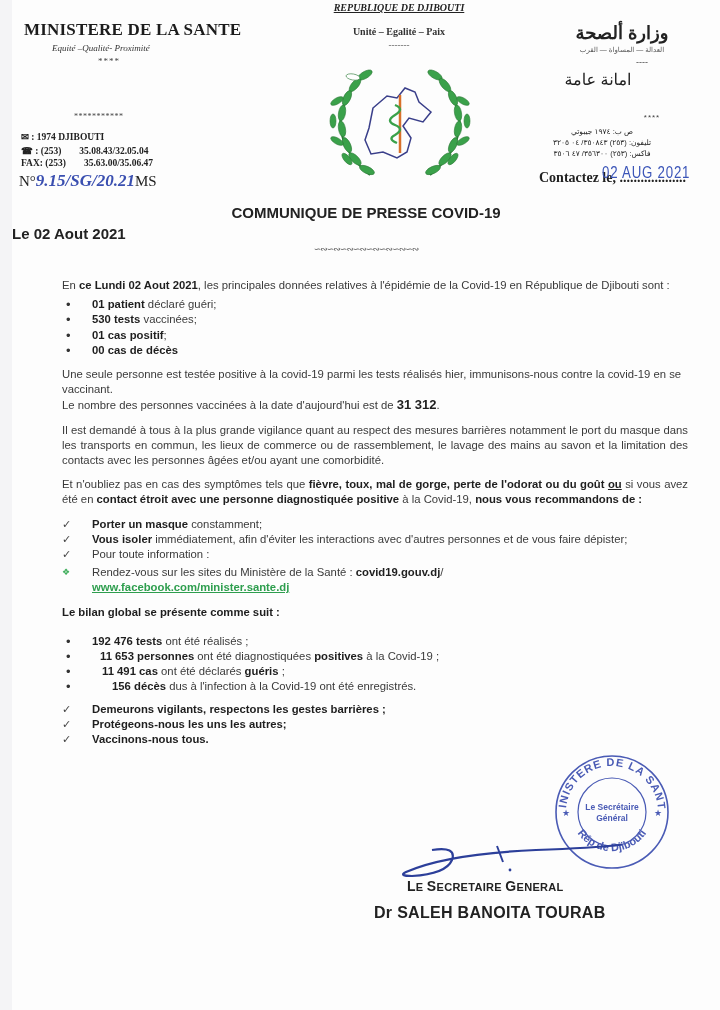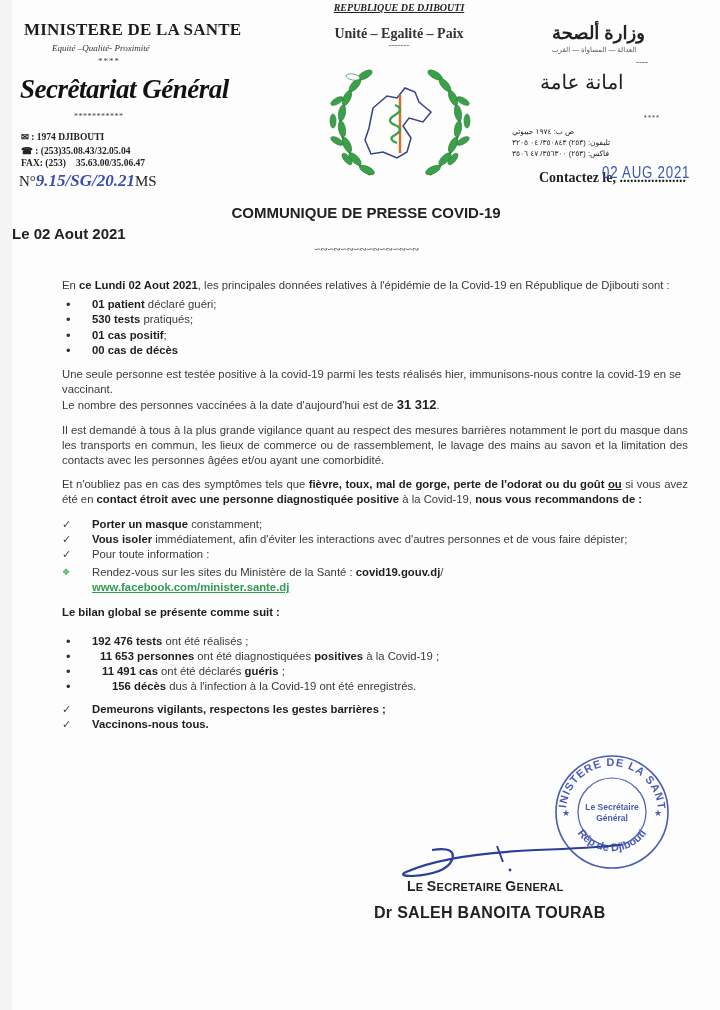--- a/index.html
+++ b/index.html
@@ -9,36 +9,36 @@
   .abs { position: absolute; }
   .serif { font-family: "Liberation Serif", serif; }
 
   
   .min-title { left: 12px; top: 20px; font-size: 17px; font-weight: bold; color: #1c1c1c; letter-spacing: 0.2px; }
   .motto-l { left: 40px; top: 43px; font-size: 9px; font-style: italic; color: #333; }
   .stars-l { left: 86px; top: 56px; font-size: 9px; color: #444; letter-spacing: 1px; }
   .sg-script { left: 8px; top: 74px; font-size: 27px; font-style: italic; font-weight: bold; color: #111; letter-spacing: -0.5px; }
   .sg-underline { left: 62px; top: 112px; font-size: 8px; color: #444; letter-spacing: 0.5px; }
   .contact { left: 9px; font-size: 9.5px; font-weight: bold; color: #222; }
-  .contact .val { display: inline-block; }
+  .contact .val { display: inline-block; margin-left: 18px; }
   .ref { left: 7px; top: 171px; font-size: 15px; color: #222; }
   .ref .hand { color: #3a4fb0; font-style: italic; font-weight: bold; font-size: 17px; }
 
   
   .rep-title { left: 295px; top: 2px; width: 184px; text-align: center; font-size: 10px; font-weight: bold; font-style: italic; color: #222; text-decoration: underline; }
-  .rep-motto { left: 295px; top: 26px; width: 184px; text-align: center; font-size: 14px; font-weight: bold; color: #333; }
+  .rep-motto { left: 295px; top: 26px; width: 184px; text-align: center; font-size: 10px; font-weight: bold; color: #333; }
   .rep-dash { left: 295px; top: 40px; width: 184px; text-align: center; font-size: 9px; color: #555; }
   .emblem { left: 313px; top: 53px; width: 150px; height: 135px; }
 
   
-  .ar { direction: rtl; text-align: left; color: #222; }
+  .ar { direction: rtl; text-align: center; color: #222; }
   .ar-title { left: 540px; top: 22px; width: 140px; font-size: 18px; font-weight: bold; }
   .ar-motto { left: 540px; top: 46px; width: 140px; font-size: 7px; color: #555; }
   .ar-dash { left: 620px; top: 57px; width: 20px; font-size: 9px; text-align: center; color:#444; }
-  .ar-sg { left: 528px; top: 70px; width: 140px; font-size: 20px; }
+  .ar-sg { left: 516px; top: 70px; width: 140px; font-size: 16px; }
   .ar-stars { left: 620px; top: 113px; width: 40px; text-align: center; font-size: 8px; color: #444; letter-spacing: 1px; }
   .ar-line { left: 500px; width: 180px; font-size: 7.5px; }
   .date-line { left: 527px; top: 170px; font-size: 14px; font-weight: bold; color: #222; }
   .date-stamp { left: 590px; top: 163px; font-size: 17px; color: #3b55b8; font-family: "Liberation Sans Narrow", "Liberation Sans", sans-serif; letter-spacing: 1px; transform: scaleX(0.78); transform-origin: left; }
 
   
   .main-title { left: 0; width: 708px; top: 204px; text-align: center; font-size: 15px; font-weight: bold; color: #222; }
   .sub-title { left: 0; width: 708px; top: 225px; text-align: left; font-size: 15px; font-weight: bold; color: #222; }
   .ornament { left: 0; width: 708px; top: 244px; text-align: center; font-size: 9px; color: #555; letter-spacing: -1px; }
 
@@ -65,30 +65,29 @@
   .sig-name { left: 362px; top: 904px; width: 300px; font-size: 16px; font-weight: bold; color: #222; letter-spacing: 0.3px; }
 </style>
 </head>
 <body>
 
 <div class="page">
 
   <div class="abs serif min-title">MINISTERE DE LA SANTE</div>
   <div class="abs serif motto-l">Equité –Qualité- Proximité</div>
   <div class="abs serif stars-l">****</div>
-  <div class="abs serif sg-script">Secrêtariat Général</div>
   <div class="abs serif sg-underline">***********</div>
   <div class="abs serif contact" style="top:131px">
     <span>✉ : 1974 DJIBOUTI</span>
   </div>
   <div class="abs serif contact" style="top:145px">
     <span>☎ : (253)</span><span class="val">35.08.43/32.05.04</span>
   </div>
   <div class="abs serif contact" style="top:158px">
-    <span>FAX: (253)</span><span class="val" style="margin-left:10px">35.63.00/35.06.47</span>
+    <span>FAX: (253)</span><span class="val" style="margin-left:18px">35.63.00/35.06.47</span>
   </div>
   <div class="abs serif ref">
     <span>N°</span><span class="hand">9.15/SG/20.21</span><span>MS</span>
   </div>
 
   <div class="abs serif rep-title">REPUBLIQUE DE DJIBOUTI</div>
   <div class="abs serif rep-motto">Unité – Egalité – Paix</div>
   <div class="abs serif rep-dash">-------</div>
   <svg class="abs emblem" viewBox="0 0 150 135">
 
@@ -146,21 +145,21 @@
   <div class="abs sub-title">Le 02 Aout 2021</div>
   <div class="abs ornament">∽∾∽∾∽∾∽∾∽∾∽∾∽∾∽∾</div>
 
   <div class="abs body">
     <p>
       <span>En </span><b>ce Lundi 02 Aout 2021</b><span>, les principales données relatives à l'épidémie de la Covid-19 en République de Djibouti sont :</span>
     </p>
     <div style="height:4px"></div>
     <ul class="list bul">
       <li><b>01 patient</b><span> déclaré guéri;</span></li>
-      <li><b>530 tests</b><span> pratiqués;</span></li>
+      <li><b>530 tests</b><span> vaccinées;</span></li>
       <li><b>01 cas positif</b><span>;</span></li>
       <li><b>00 cas de décès</b><span></span></li>
     </ul>
     <div class="gap"></div>
     <p>Une seule personne est testée positive à la covid-19 parmi les tests réalisés hier, immunisons-nous contre la covid-19 en se vaccinant.</p>
     <p>
       <span>Le nombre des personnes vaccinées à la date d'aujourd'hui est de </span><b style="font-size:13px">31 312</b><span>.</span>
     </p>
     <div class="gap"></div>
     <p style="text-align:justify">Il est demandé à tous à la plus grande vigilance quant au respect des mesures barrières notamment le port du masque dans les transports en commun, les lieux de commerce ou de rassemblement, le lavage des mains au savon et la limitation des contacts avec les personnes âgées et/ou ayant une comorbidité.</p>
@@ -186,20 +185,21 @@
     <div style="height:14px"></div>
     <ul class="list bul">
       <li><b>192 476 tests</b><span> ont été réalisés ;</span></li>
       <li style="padding-left:38px"><b>11 653 personnes</b><span> ont été diagnostiquées </span><b>positives</b><span> à la Covid-19 ;</span></li>
       <li style="padding-left:40px"><b>11 491 cas</b><span> ont été déclarés </span><b>guéris</b><span> ;</span></li>
       <li style="padding-left:50px"><b>156 décès</b><span> dus à l'infection à la Covid-19 ont été enregistrés.</span></li>
     </ul>
     <div style="height:7px"></div>
     <ul class="list chk">
       <li><b>Demeurons vigilants, respectons les gestes barrières ;</b></li>
+      <li><b>Protégeons-nous les uns les autres;</b></li>
       <li><b>Vaccinons-nous tous.</b></li>
     </ul>
   </div>
 
   <svg class="abs stamp" viewBox="0 0 120 120">
     <defs>
       <path id="ringTop" d="M14 62 A46 46 0 0 1 106 62"></path>
       <path id="ringBot" d="M20 72 A42 42 0 0 0 100 72"></path>
     </defs>
     <circle cx="60" cy="62" r="56" fill="none" stroke="#4a5bb5" stroke-width="1.6"></circle>

